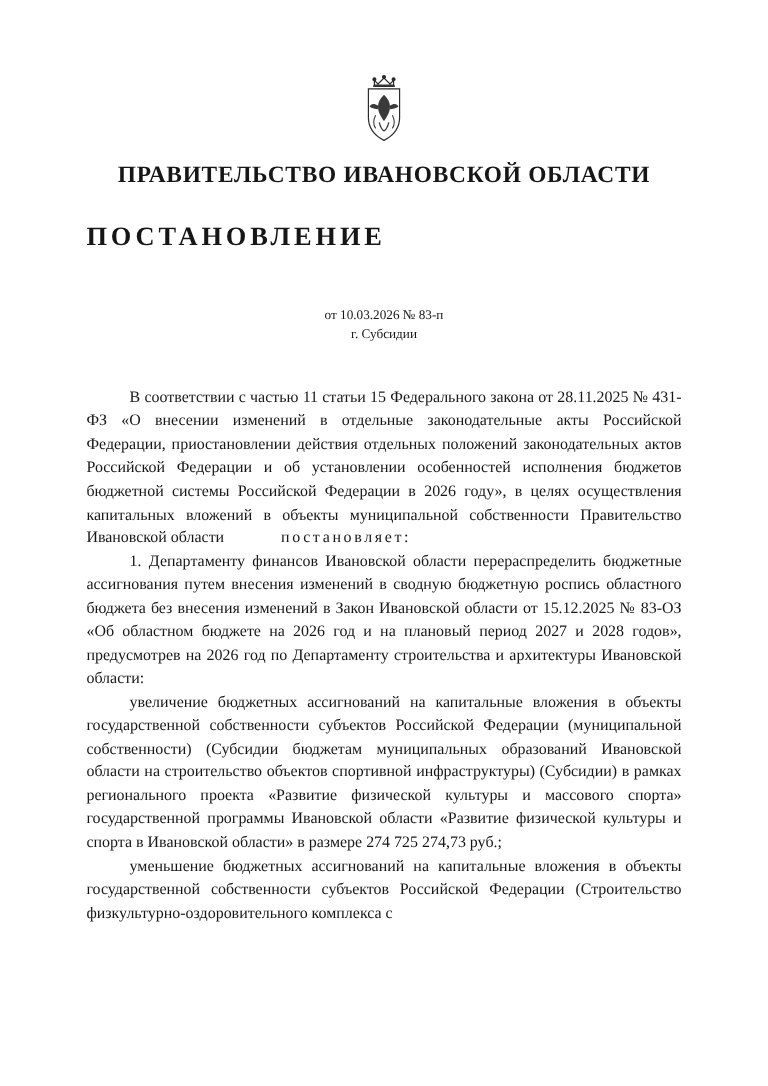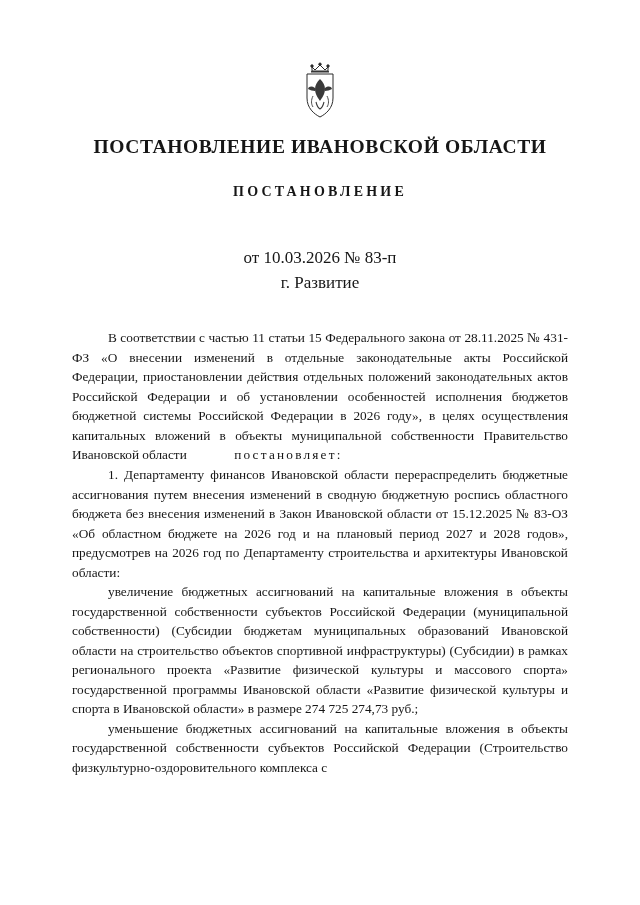--- a/index.html
+++ b/index.html
@@ -38,31 +38,30 @@
   
   .gov-title {
     text-align: center;
     font-size: 19.5px;
     font-weight: bold;
     letter-spacing: 0.6px;
     margin: 8px 0 0 0;
     white-space: nowrap;
   }
   .doc-type {
-    text-align: center;
-    font-size: 14px;
+    font-size: 22px;
     font-weight: bold;
     letter-spacing: 3.2px;
     margin: 26px 0 0 0;
   }
 
   
   .date-block {
     text-align: center;
-    font-size: 17px;
+    font-size: 11px;
     margin-top: 46px;
     line-height: 1.45;
   }
   .date-line { display: block; }
   .city-line { display: block; }
 
   
   .subject {
     text-align: center;
     font-size: 13.5px;
@@ -110,27 +109,27 @@
         <path d="M27 17 C24 20 22 23 22 27 C22 32 25 36 27 39 C29 36 32 32 32 27 C32 23 30 20 27 17 Z" fill="#3a3a3a" stroke="none"></path>
         <path d="M22 26 C19 24 16 24 15 27 C17 28 20 29 22 29 Z" fill="#3a3a3a" stroke="none"></path>
         <path d="M32 26 C35 24 38 24 39 27 C37 28 34 29 32 29 Z" fill="#3a3a3a" stroke="none"></path>
         <path d="M23 40 C24 44 25 46 27 47 C29 46 30 44 31 40" stroke="#3a3a3a" stroke-width="1.1"></path>
         <path d="M20 34 C18 38 18 42 20 45" stroke="#3a3a3a" stroke-width="0.9"></path>
         <path d="M34 34 C36 38 36 42 34 45" stroke="#3a3a3a" stroke-width="0.9"></path>
       </g>
     </svg>
   </div>
 
-  <div class="gov-title">ПОСТАНОВЛЕНИЕ ИВАНОВСКОЙ ОБЛАСТИ</div>
+  <div class="gov-title">ПРАВИТЕЛЬСТВО ИВАНОВСКОЙ ОБЛАСТИ</div>
 
   <div class="doc-type">ПОСТАНОВЛЕНИЕ</div>
 
   <div class="date-block">
     <span class="date-line">от 10.03.2026 № 83-п</span>
-    <span class="city-line">г. Развитие</span>
+    <span class="city-line">г. Субсидии</span>
   </div>
 
   <div class="subject">
   </div>
 
   <div class="body-text">
     <p><span>В соответствии с частью 11 статьи 15 Федерального закона от 28.11.2025 № 431-ФЗ «О внесении изменений в отдельные законодательные акты Российской Федерации, приостановлении действия отдельных положений законодательных актов Российской Федерации и об установлении особенностей исполнения бюджетов бюджетной системы Российской Федерации в 2026 году», в целях осуществления капитальных вложений в объекты муниципальной собственности Правительство Ивановской области </span><span class="spaced">постановляет</span><span>:</span></p>
     <p>1. Департаменту финансов Ивановской области перераспределить бюджетные ассигнования путем внесения изменений в сводную бюджетную роспись областного бюджета без внесения изменений в Закон Ивановской области от 15.12.2025 № 83-ОЗ «Об областном бюджете на 2026 год и на плановый период 2027 и 2028 годов», предусмотрев на 2026 год по Департаменту строительства и архитектуры Ивановской области:</p>
     <p>увеличение бюджетных ассигнований на капитальные вложения в объекты государственной собственности субъектов Российской Федерации (муниципальной собственности) (Субсидии бюджетам муниципальных образований Ивановской области на строительство объектов спортивной инфраструктуры) (Субсидии) в рамках регионального проекта «Развитие физической культуры и массового спорта» государственной программы Ивановской области «Развитие физической культуры и спорта в Ивановской области» в размере 274 725 274,73 руб.;</p>
     <p>уменьшение бюджетных ассигнований на капитальные вложения в объекты государственной собственности субъектов Российской Федерации (Строительство физкультурно-оздоровительного комплекса с</p>

